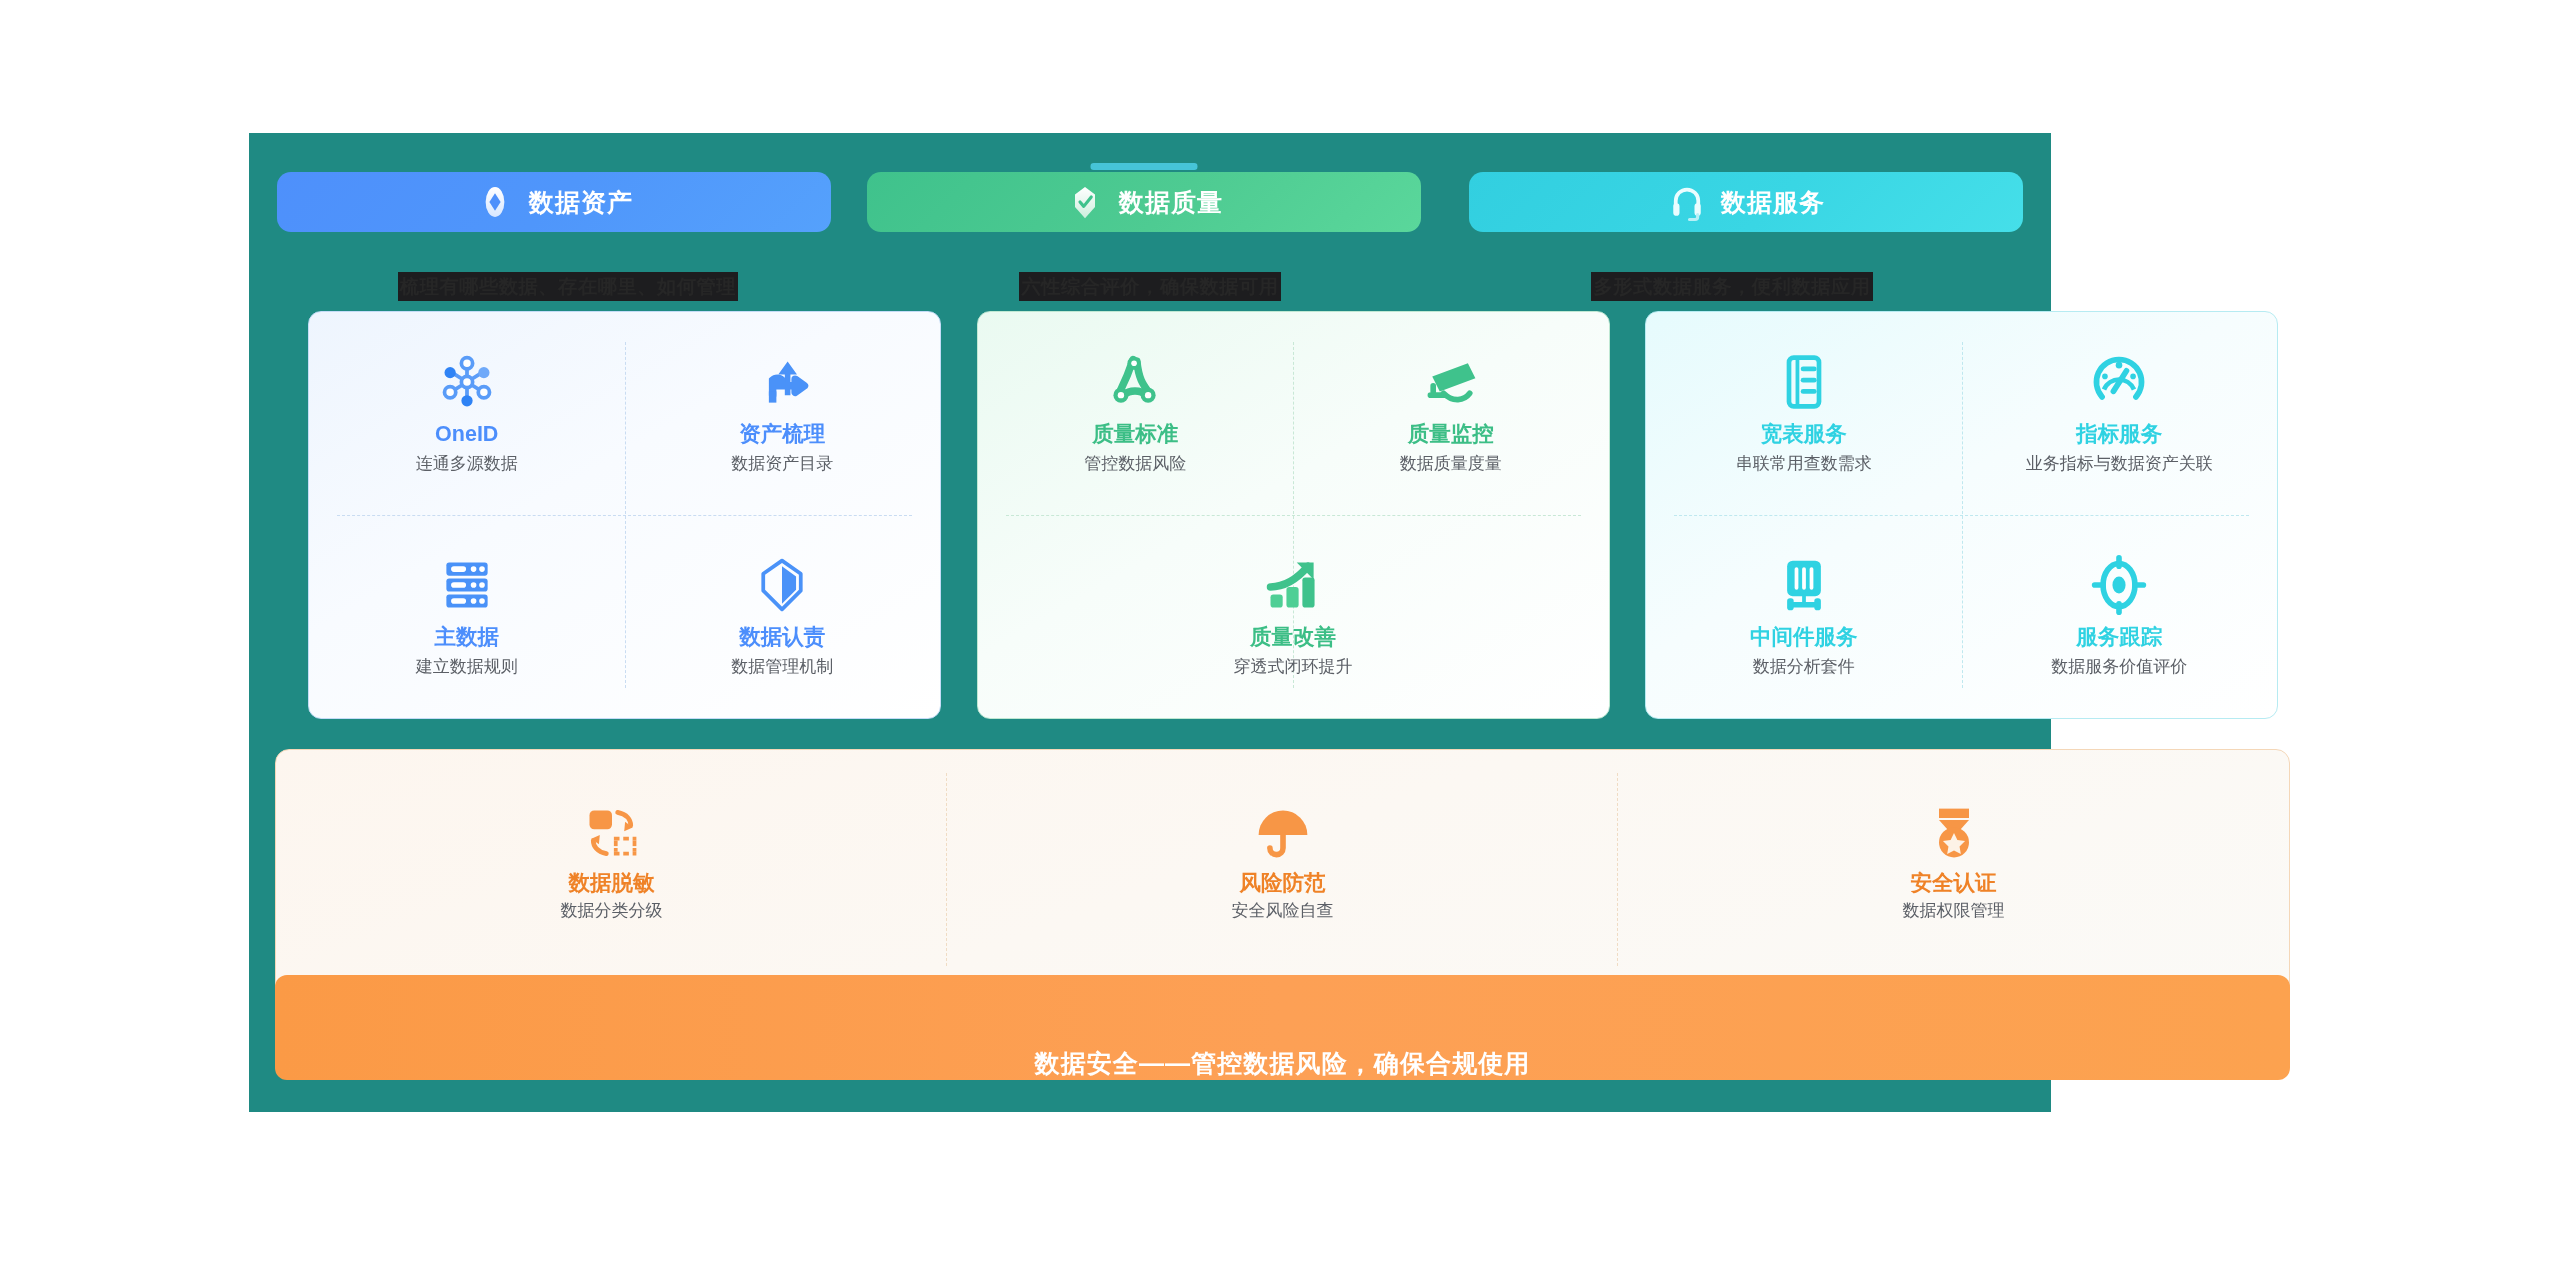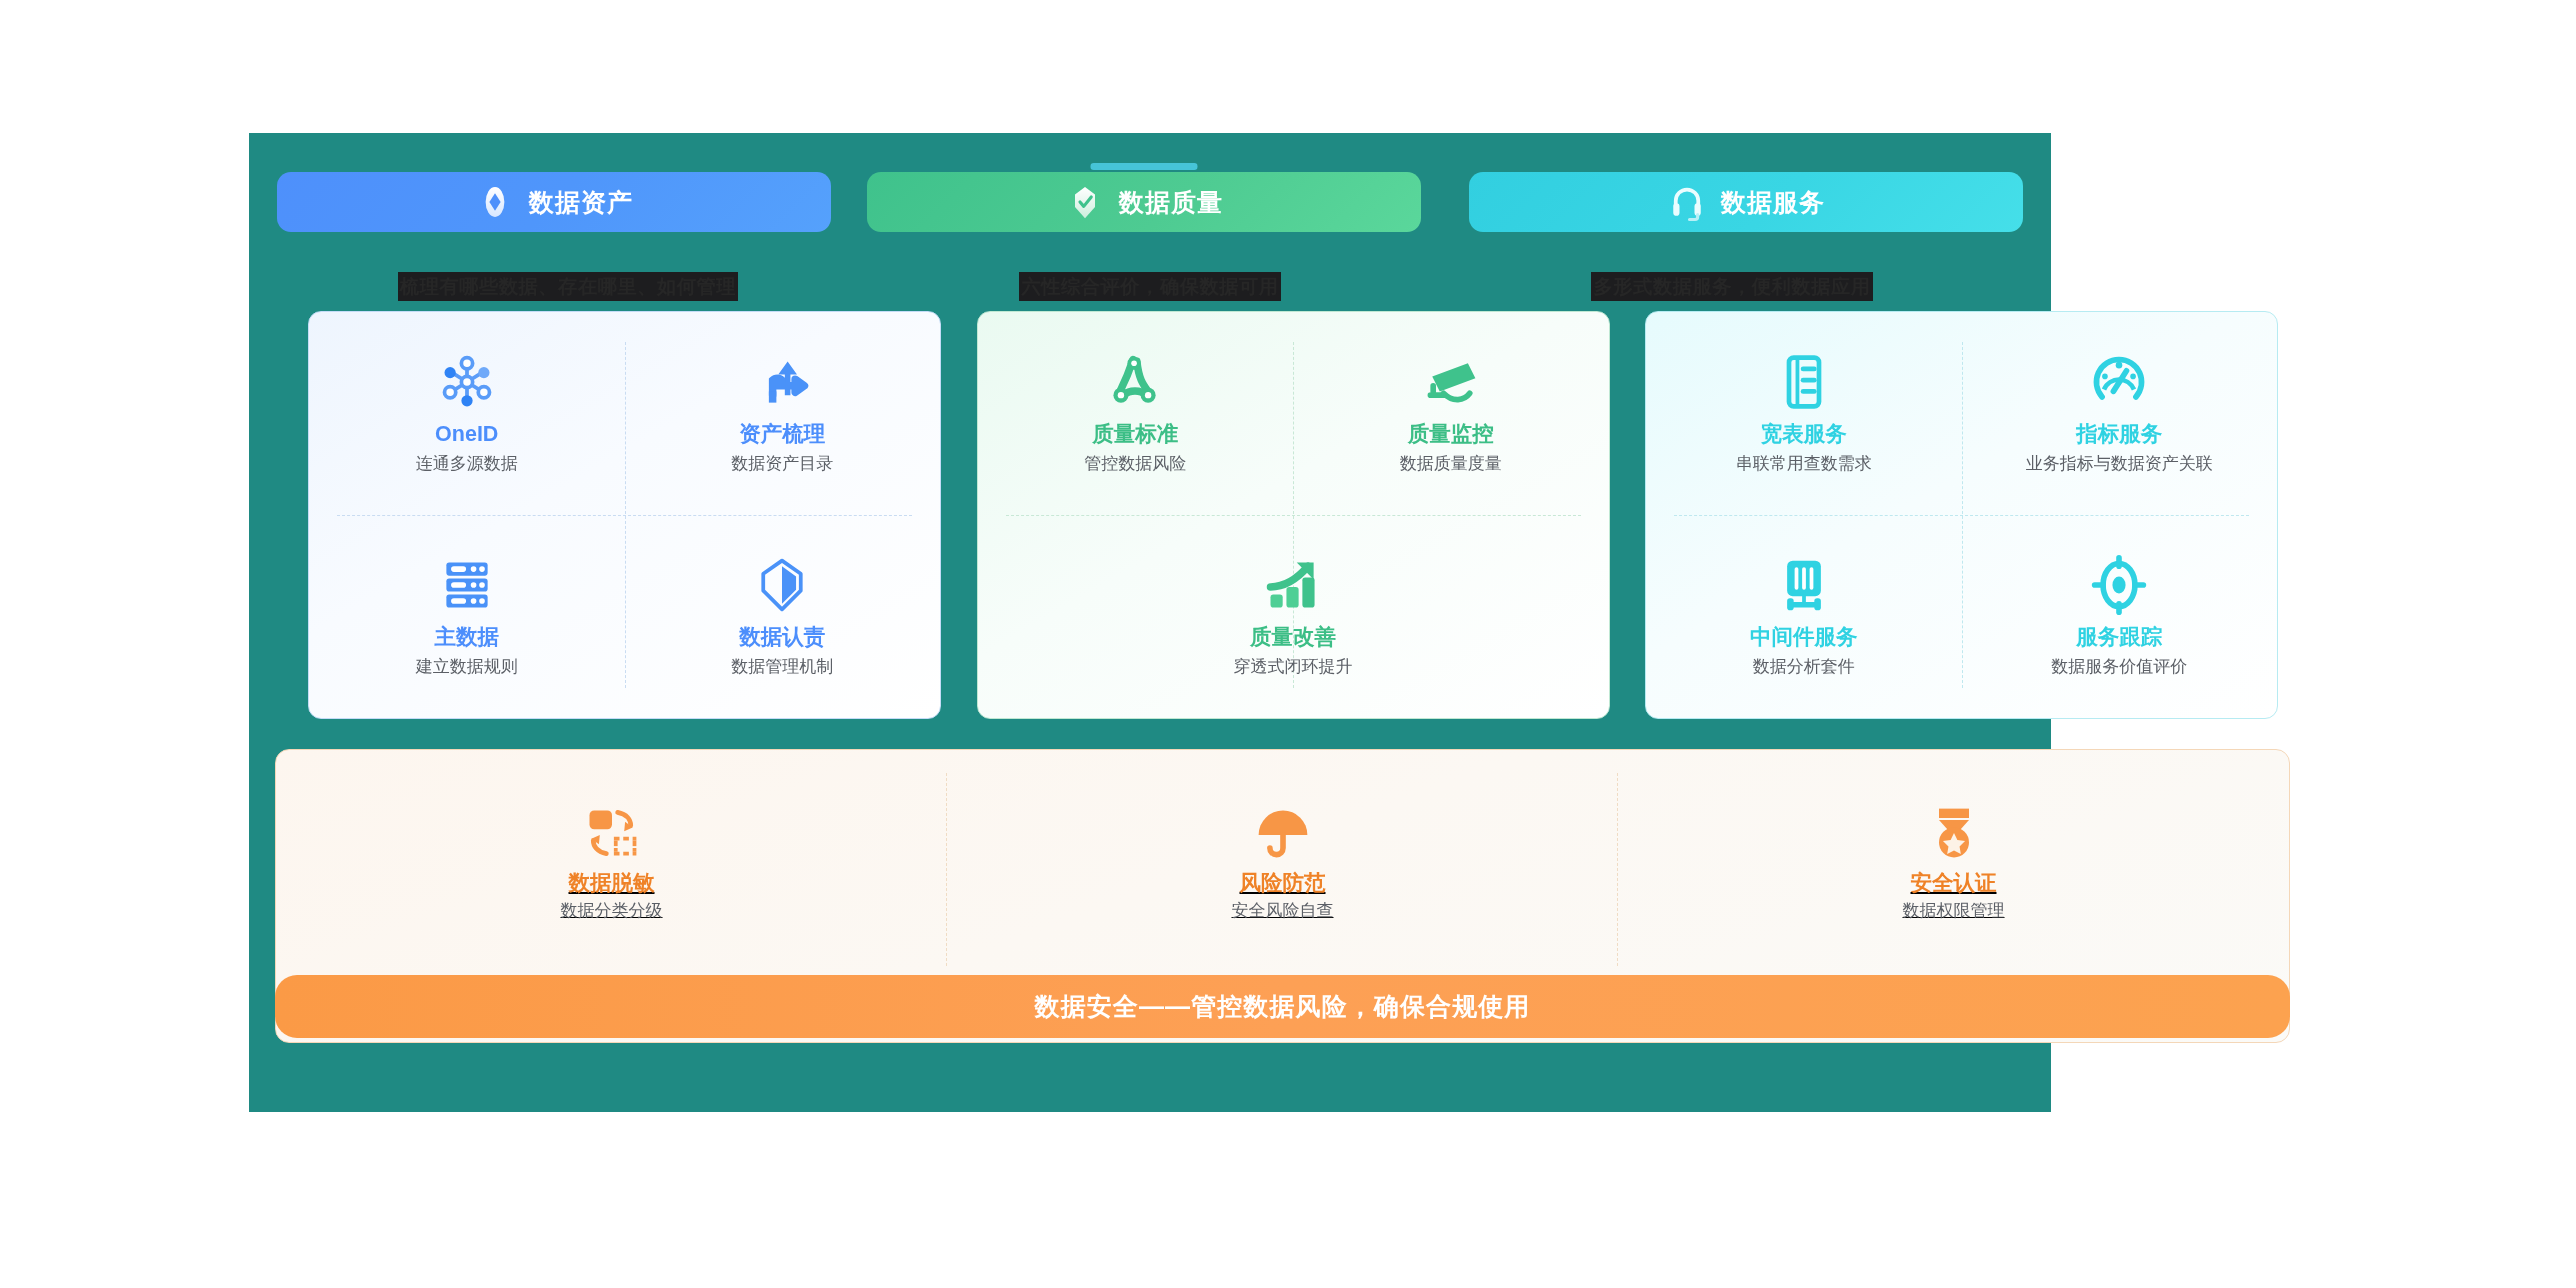--- a/index.html
+++ b/index.html
@@ -117,35 +117,35 @@
   
   .sec-card{
     position:absolute;left:275px;top:749px;width:2015px;height:294px;
     border-radius:14px;box-sizing:border-box;
     background:linear-gradient(160deg,#fdf6ef 0%,#fcf8f3 45%,#fbfaf7 100%);
     border:1.1px solid #f4d7b8;
     overflow:hidden;
   }
   .sec-grid{
     position:absolute;left:0;right:0;top:0;height:225px;
-    display:grid;grid-template-columns:1fr 1fr 1fr;text-decoration:underline;
+    display:grid;grid-template-columns:1fr 1fr 1fr;
   }
   .sec-cell{
     display:flex;flex-direction:column;align-items:center;justify-content:center;
     position:relative;
   }
   .sec-div{
     position:absolute;top:22.5px;bottom:8.6px;right:0;width:0;
     border-left:1.1px dashed #f0dcc4;
   }
   .sec-banner{
-    position:absolute;left:275px;top:975px;width:2015px;height:63px;
-    border-radius:22px;
+    position:absolute;left:275px;top:975px;width:2015px;height:105px;
+    border-radius:12px;
     background:linear-gradient(90deg,#fb9a46 0%,#fda055 50%,#fca24f 100%);
-    display:flex;align-items:center;justify-content:center;
+    display:flex;align-items:flex-end;justify-content:center;
   }
   .sec-banner-text{
     color:#ffffff;font-size:25px;font-weight:bold;letter-spacing:1.1px;white-space:nowrap;
   }
 </style>
 </head>
 <body>
 
 <div class="stage">
 

